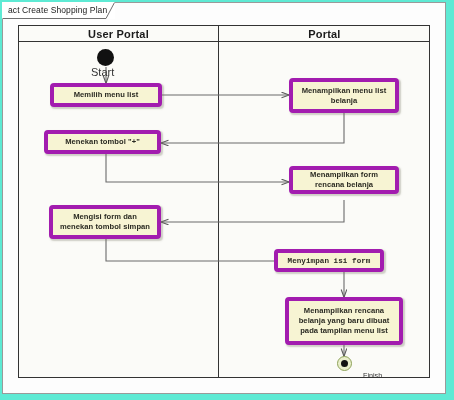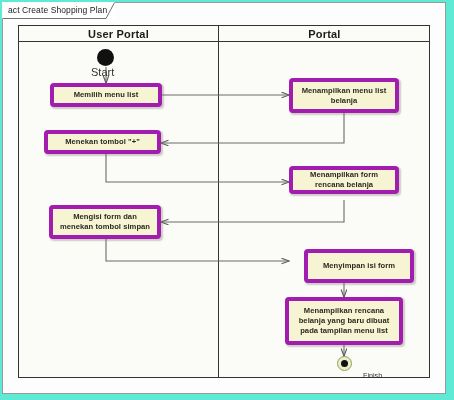--- a/index.html
+++ b/index.html
@@ -226,21 +226,21 @@
   </div>
 
   <div class="node" style="left:289px; top:78px; width:110px; height:35px;">
     <span>Menampilkan menu list belanja</span>
   </div>
 
   <div class="node" style="left:289px; top:166px; width:110px; height:28px;">
     <span>Menampilkan form rencana belanja</span>
   </div>
 
-  <div class="node" style="left:304px; top:249px; width:110px; height:34px;">
+  <div class="node" style="left:274px; top:249px; width:110px; height:23px;font-family:Liberation Mono, monospace;">
     <span>Menyimpan isi form</span>
   </div>
 
   <div class="node" style="left:285px; top:297px; width:118px; height:48px;align-items:center;">
     <span>Menampilkan rencana belanja yang baru dibuat pada tampilan menu list</span>
   </div>
 
   <div id="finish-node" style="left:337px; top:356px;">
     <div class="inner-dot"></div>
   </div>

